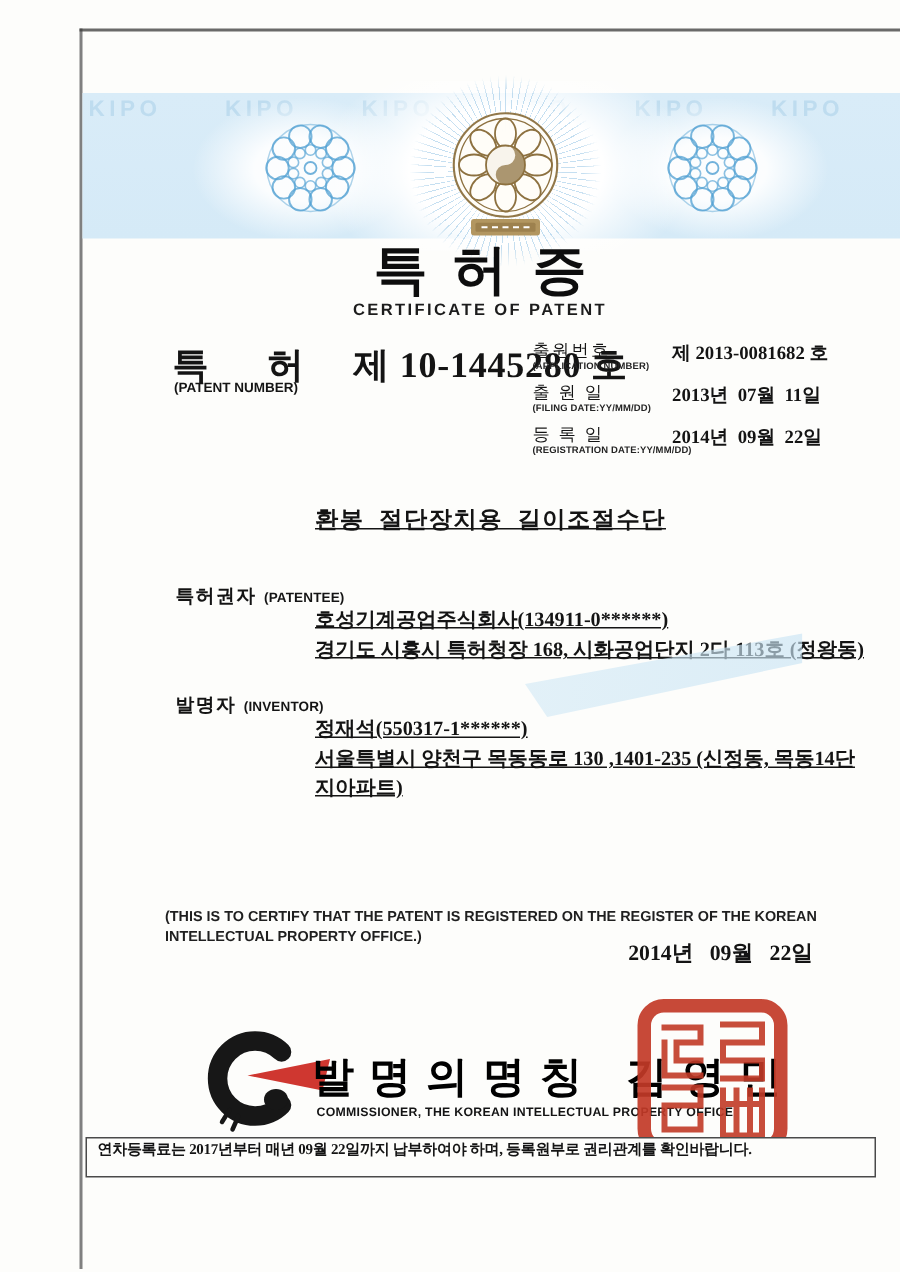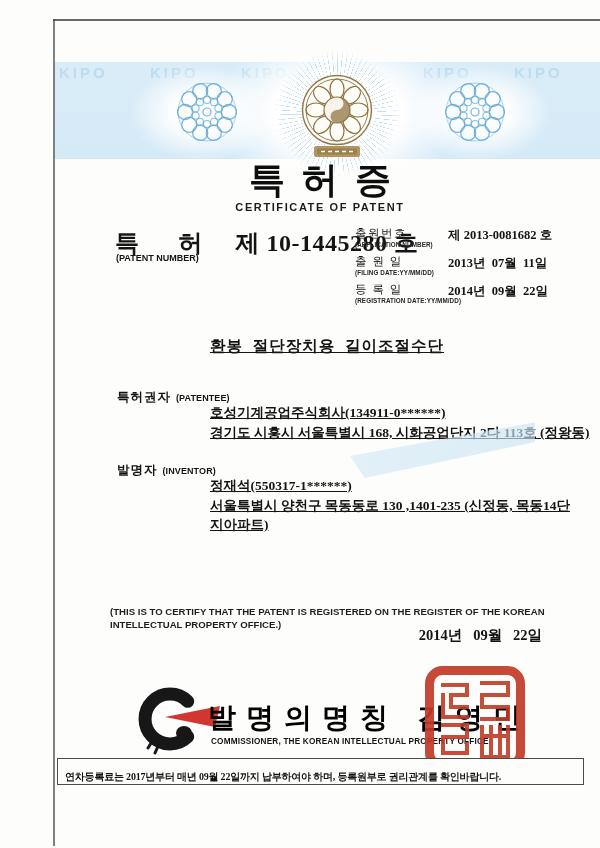--- a/index.html
+++ b/index.html
@@ -63,21 +63,21 @@
   .stmt-en { position:absolute; left:90px; top:605px; width:462px; font:700 9.6px "Liberation Sans",sans-serif; line-height:13px; color:#1f1f1f; }
   .stmt-date { position:absolute; top:626px; right:78px; font-size:14.5px; font-weight:700; white-space:pre; }
 
   
   .kipo-logo { position:absolute; left:112px; top:681px; width:92px; height:80px; }
   .sig-name { position:absolute; left:188px; top:699px; font-size:28px; font-weight:700; letter-spacing:10px; word-spacing:2px; color:#000; }
   .sig-en { position:absolute; left:191px; top:737px; font:700 8.2px "Liberation Sans",sans-serif; letter-spacing:.2px; color:#141414; }
   .seal { position:absolute; left:404px; top:665px; width:102px; height:106px; }
 
   
-  .footer-box { position:absolute; left:37px; top:758px; width:527px; height:27px; border:1.3px solid #4a4a4a; display:flex; align-items:flex-end; padding:0 7px; font-size:10px; font-weight:700; letter-spacing:-.2px; background:#fdfdfb; }
+  .footer-box { position:absolute; left:37px; top:758px; width:527px; height:27px; border:1.3px solid #4a4a4a; display:flex; align-items:flex-start; padding:0 7px; font-size:10px; font-weight:700; letter-spacing:-.2px; background:#fdfdfb; }
 </style>
 </head>
 <body>
 
 <div class="page">
 
   <div class="scan-top"></div>
   <div class="scan-left"></div>
 
   <div class="band">
@@ -177,21 +177,21 @@
     <div class="le">(REGISTRATION DATE:YY/MM/DD)</div>
     <div class="mv">2014년  09월  22일</div>
   </div>
 
   <div class="val inv-title pre">환봉  절단장치용  길이조절수단</div>
 
   <div class="sec-label pte-label">
     <span>특허권자</span><span class="en">(PATENTEE)</span>
   </div>
   <div class="val pte-name">호성기계공업주식회사(134911-0******)</div>
-  <div class="val pte-addr">경기도 시흥시 서울특별시 168, 시화공업단지 2다 113호 (정왕동)</div>
+  <div class="val pte-addr">경기도 시흥시 특허청장 168, 시화공업단지 2다 113호 (정왕동)</div>
 
   <div class="streak"></div>
 
   <div class="sec-label ivt-label">
     <span>발명자</span><span class="en">(INVENTOR)</span>
   </div>
   <div class="val ivt-name">정재석(550317-1******)</div>
   <div class="val ivt-addr">서울특별시 양천구 목동동로 130 ,1401-235 (신정동, 목동14단지아파트)</div>
 
   <div class="stmt-en">(THIS IS TO CERTIFY THAT THE PATENT IS REGISTERED ON THE REGISTER OF THE KOREAN INTELLECTUAL PROPERTY OFFICE.)</div>

